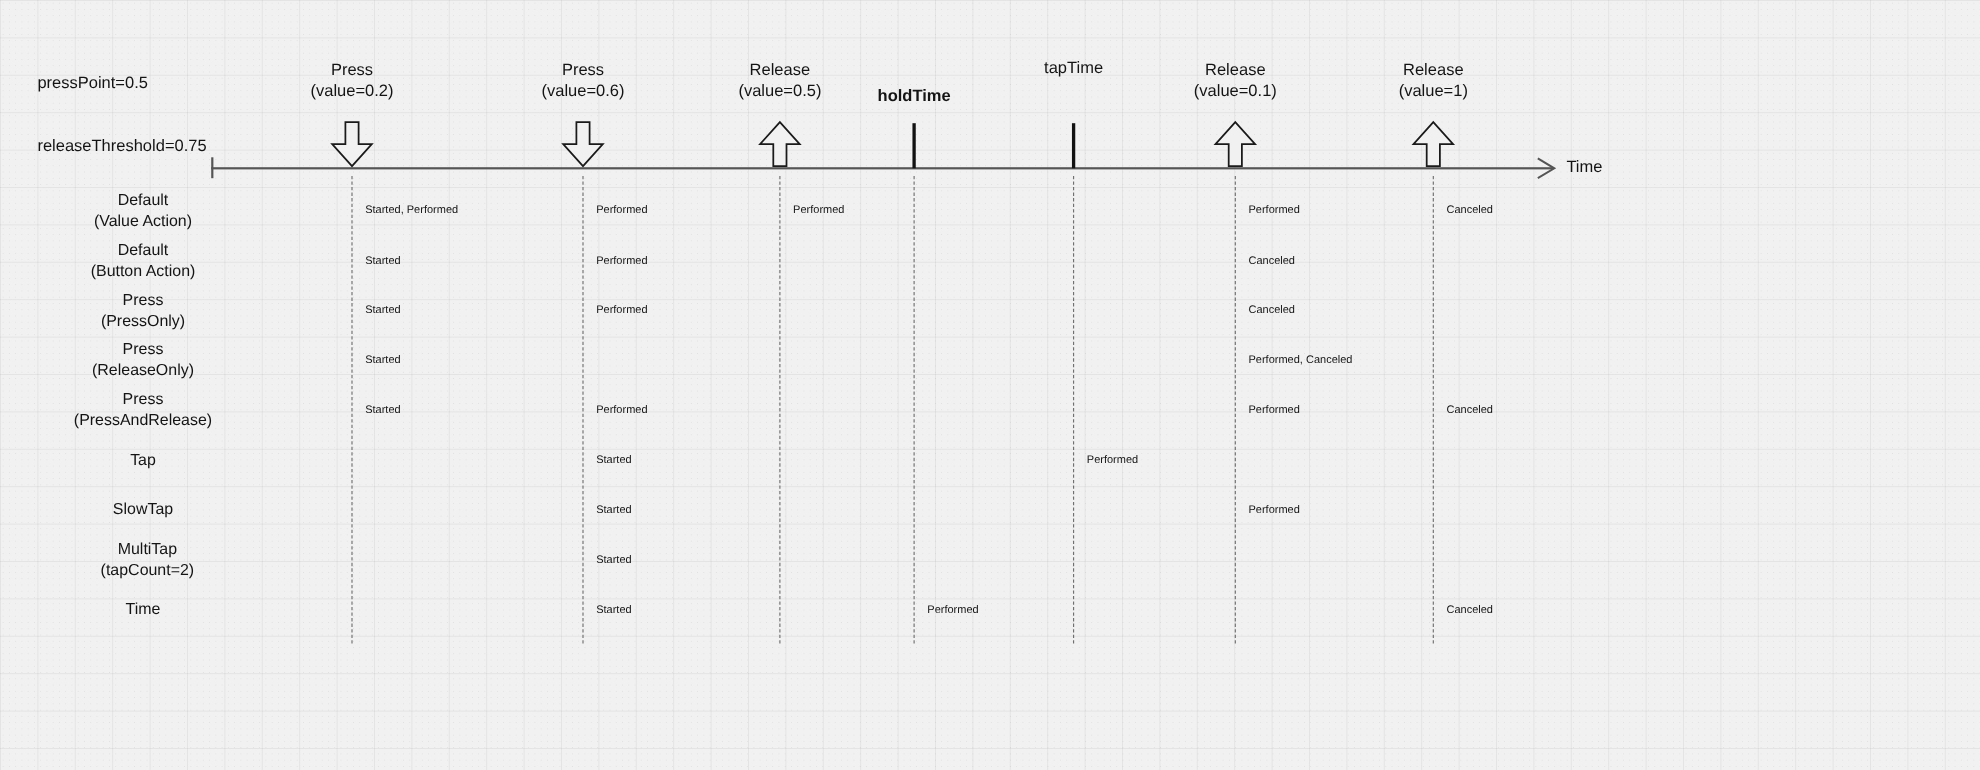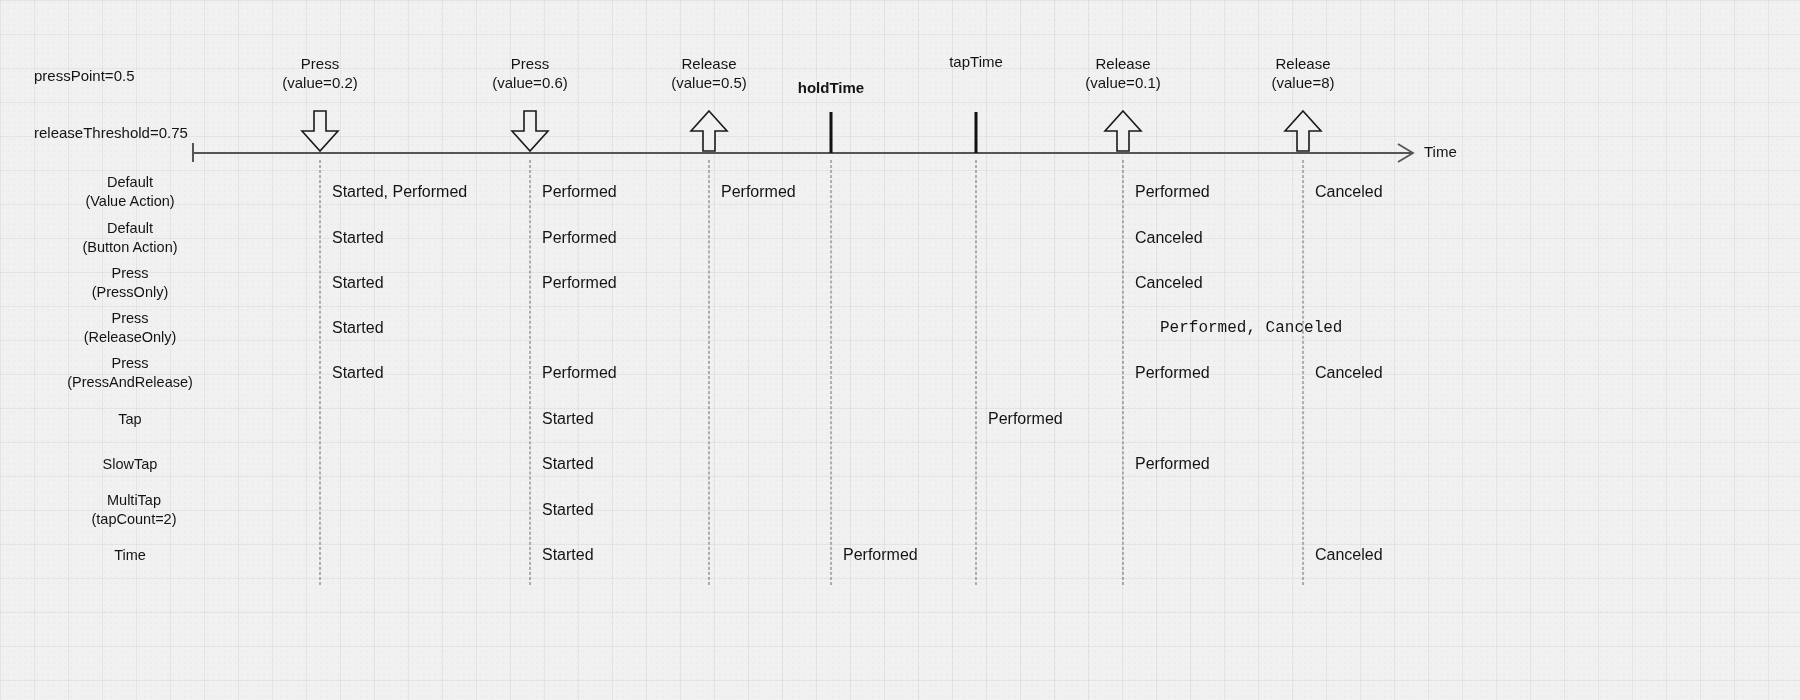--- a/index.html
+++ b/index.html
@@ -94,21 +94,21 @@
     position:absolute;
     font-size:14.5px;
     line-height:19px;
     text-align:center;
     white-space:pre;
     color:#141414;
     transform:translate(-50%,-50%);
   }
   .cell{
     position:absolute;
-    font-size:16px;
+    font-size:10px;
     line-height:18px;
     white-space:nowrap;
     color:#141414;
     transform:translateY(-50%);
   }
 </style>
 </head>
 <body>
 
 <div id="canvas">
@@ -159,21 +159,21 @@
       <div class="marker-label" style="left: 831px; top: 78px; font-weight: bold;"><div>holdTime</div></div>
       <div class="marker-tick" style="left: 831px; top: 112px; height: 41px;"></div>
       <div class="marker-label" style="left: 976px; top: 52px;"><div>tapTime</div></div>
       <div class="marker-tick" style="left: 976px; top: 112px; height: 41px;"></div>
       <div class="marker-label" style="left: 1123px; top: 54px;"><div>Release</div><div>(value=0.1)</div></div>
       <div class="marker-arrow" style="left: 1123px; top: 109px;">
         <svg width="42" height="44" viewBox="0 0 42 44">
           <polygon points="21,2 39,22 27,22 27,42 15,42 15,22 3,22" fill="#f1f1f1" stroke="#1a1a1a" stroke-width="1.6" stroke-linejoin="miter"></polygon>
         </svg>
       </div>
-      <div class="marker-label" style="left: 1303px; top: 54px;"><div>Release</div><div>(value=8)</div></div>
+      <div class="marker-label" style="left: 1303px; top: 54px;"><div>Release</div><div>(value=1)</div></div>
       <div class="marker-arrow" style="left: 1303px; top: 109px;">
         <svg width="42" height="44" viewBox="0 0 42 44">
           <polygon points="21,2 39,22 27,22 27,42 15,42 15,22 3,22" fill="#f1f1f1" stroke="#1a1a1a" stroke-width="1.6" stroke-linejoin="miter"></polygon>
         </svg>
       </div>
     </div>
   <div id="rows-layer">
       <div class="row-label" style="left: 130px; top: 192px;"><div>Default</div><div>(Value Action)</div></div>
       <div class="cell" style="left: 332px; top: 192px;">Started, Performed</div>
       <div class="cell" style="left: 542px; top: 192px;">Performed</div>
@@ -183,21 +183,21 @@
       <div class="row-label" style="left: 130px; top: 238px;"><div>Default</div><div>(Button Action)</div></div>
       <div class="cell" style="left: 332px; top: 238px;">Started</div>
       <div class="cell" style="left: 542px; top: 238px;">Performed</div>
       <div class="cell" style="left: 1135px; top: 238px;">Canceled</div>
       <div class="row-label" style="left: 130px; top: 283px;"><div>Press</div><div>(PressOnly)</div></div>
       <div class="cell" style="left: 332px; top: 283px;">Started</div>
       <div class="cell" style="left: 542px; top: 283px;">Performed</div>
       <div class="cell" style="left: 1135px; top: 283px;">Canceled</div>
       <div class="row-label" style="left: 130px; top: 328px;"><div>Press</div><div>(ReleaseOnly)</div></div>
       <div class="cell" style="left: 332px; top: 328px;">Started</div>
-      <div class="cell" style="left: 1160px; top: 328px; font-family: Liberation Mono, monospace;">Performed, Canceled</div>
+      <div class="cell" style="left: 1135px; top: 328px;">Performed, Canceled</div>
       <div class="row-label" style="left: 130px; top: 373px;"><div>Press</div><div>(PressAndRelease)</div></div>
       <div class="cell" style="left: 332px; top: 373px;">Started</div>
       <div class="cell" style="left: 542px; top: 373px;">Performed</div>
       <div class="cell" style="left: 1135px; top: 373px;">Performed</div>
       <div class="cell" style="left: 1315px; top: 373px;">Canceled</div>
       <div class="row-label" style="left: 130px; top: 419px;"><div>Tap</div></div>
       <div class="cell" style="left: 542px; top: 419px;">Started</div>
       <div class="cell" style="left: 988px; top: 419px;">Performed</div>
       <div class="row-label" style="left: 130px; top: 464px;"><div>SlowTap</div></div>
       <div class="cell" style="left: 542px; top: 464px;">Started</div>

